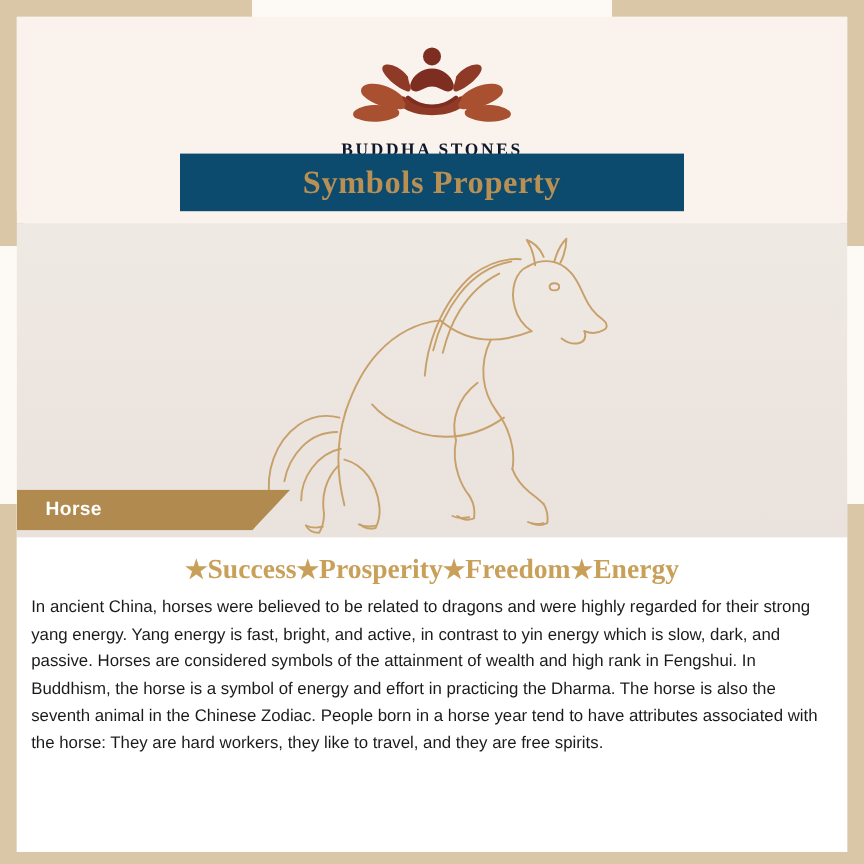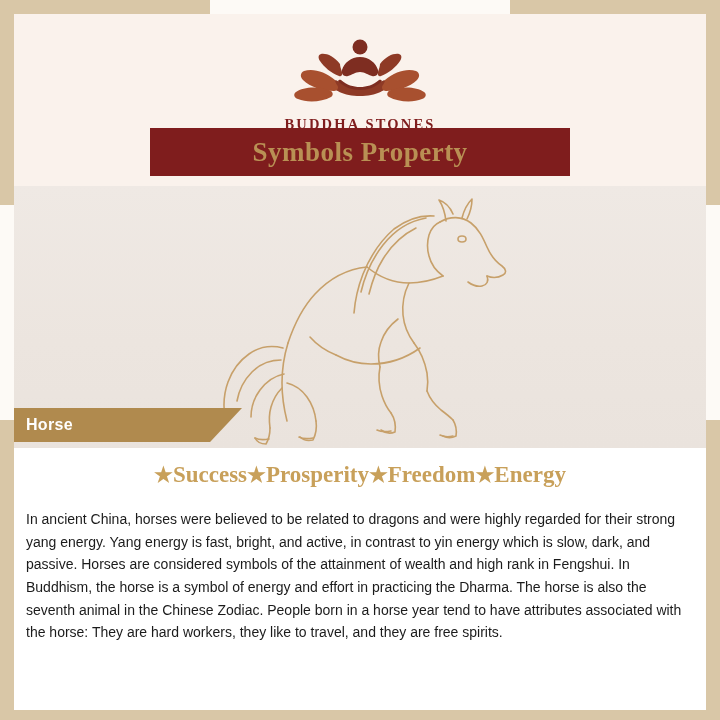--- a/index.html
+++ b/index.html
@@ -94,30 +94,30 @@
     margin-top: 16px;
     display: flex;
     flex-direction: column;
     align-items: center;
   }
   .brand-name {
     margin-top: 6px;
     font-size: 14.5px;
     letter-spacing: 2.2px;
     font-weight: bold;
-    color: #7f1d1d;
+    color: #0f172a;
     font-family: "Liberation Serif", serif;
   }
   .title-bar {
     position: absolute;
     left: 150px;
     top: 128px;
     width: 420px;
     height: 48px;
-    background: #7f1d1d;
+    background: #0c4a6e;
     display: flex;
     align-items: center;
     justify-content: center;
   }
   .title-text {
     font-family: "Liberation Serif", serif;
     font-weight: bold;
     font-size: 27px;
     color: #b99054;
     letter-spacing: 0.5px;
@@ -145,39 +145,39 @@
     left: 14px;
     top: 408px;
     width: 228px;
     height: 34px;
     background: #b08a4e;
     clip-path: polygon(0 0, 100% 0, 86% 100%, 0 100%);
     display: flex;
     align-items: center;
   }
   .label-tag span {
-    margin-left: 12px;
+    margin-left: 24px;
     color: #ffffff;
     font-weight: bold;
     font-size: 16px;
     letter-spacing: 0.3px;
   }
 
   
   .panel {
     position: absolute;
     left: 14px;
     top: 448px;
     width: 692px;
     height: 262px;
     background: #ffffff;
     padding: 0;
   }
   .keywords {
-    margin: 14px 0 20px 0;
+    margin: 14px 0 6px 0;
     text-align: center;
     font-family: "Liberation Serif", serif;
     font-weight: bold;
     font-size: 23px;
     color: #c8a05a;
     letter-spacing: 0px;
     white-space: nowrap;
   }
   .keywords .star {
     color: #c8a05a;

